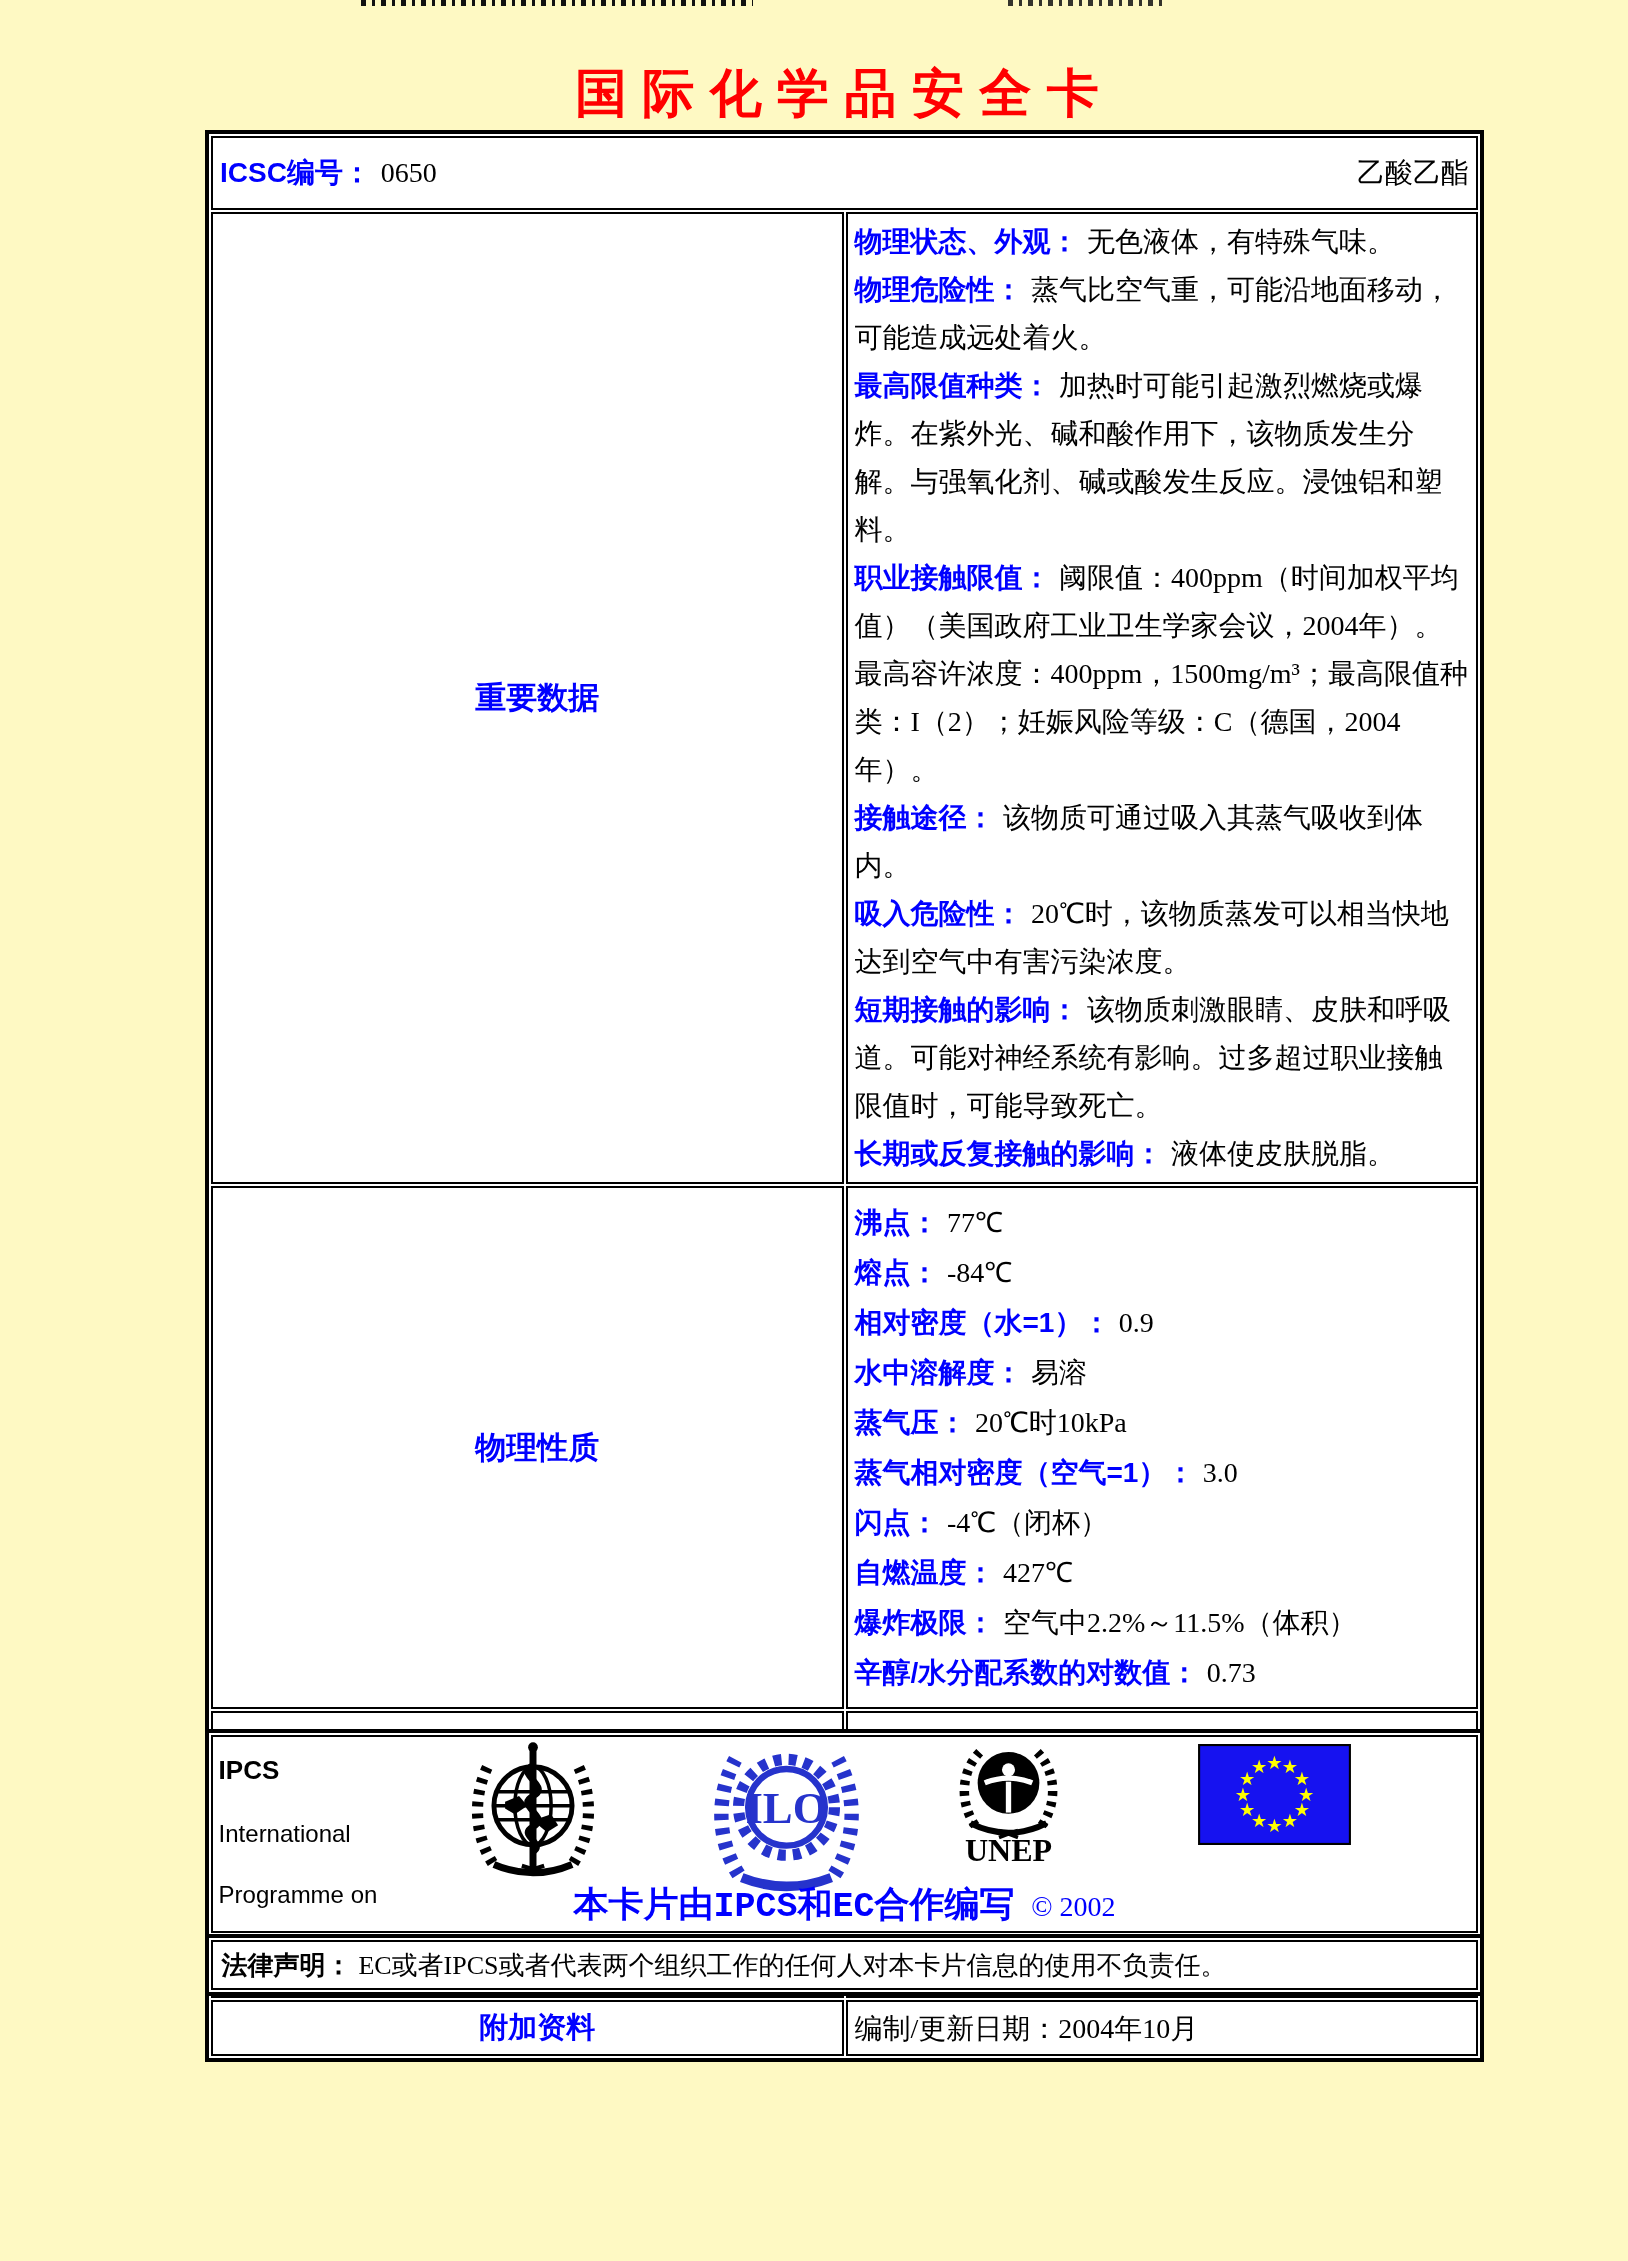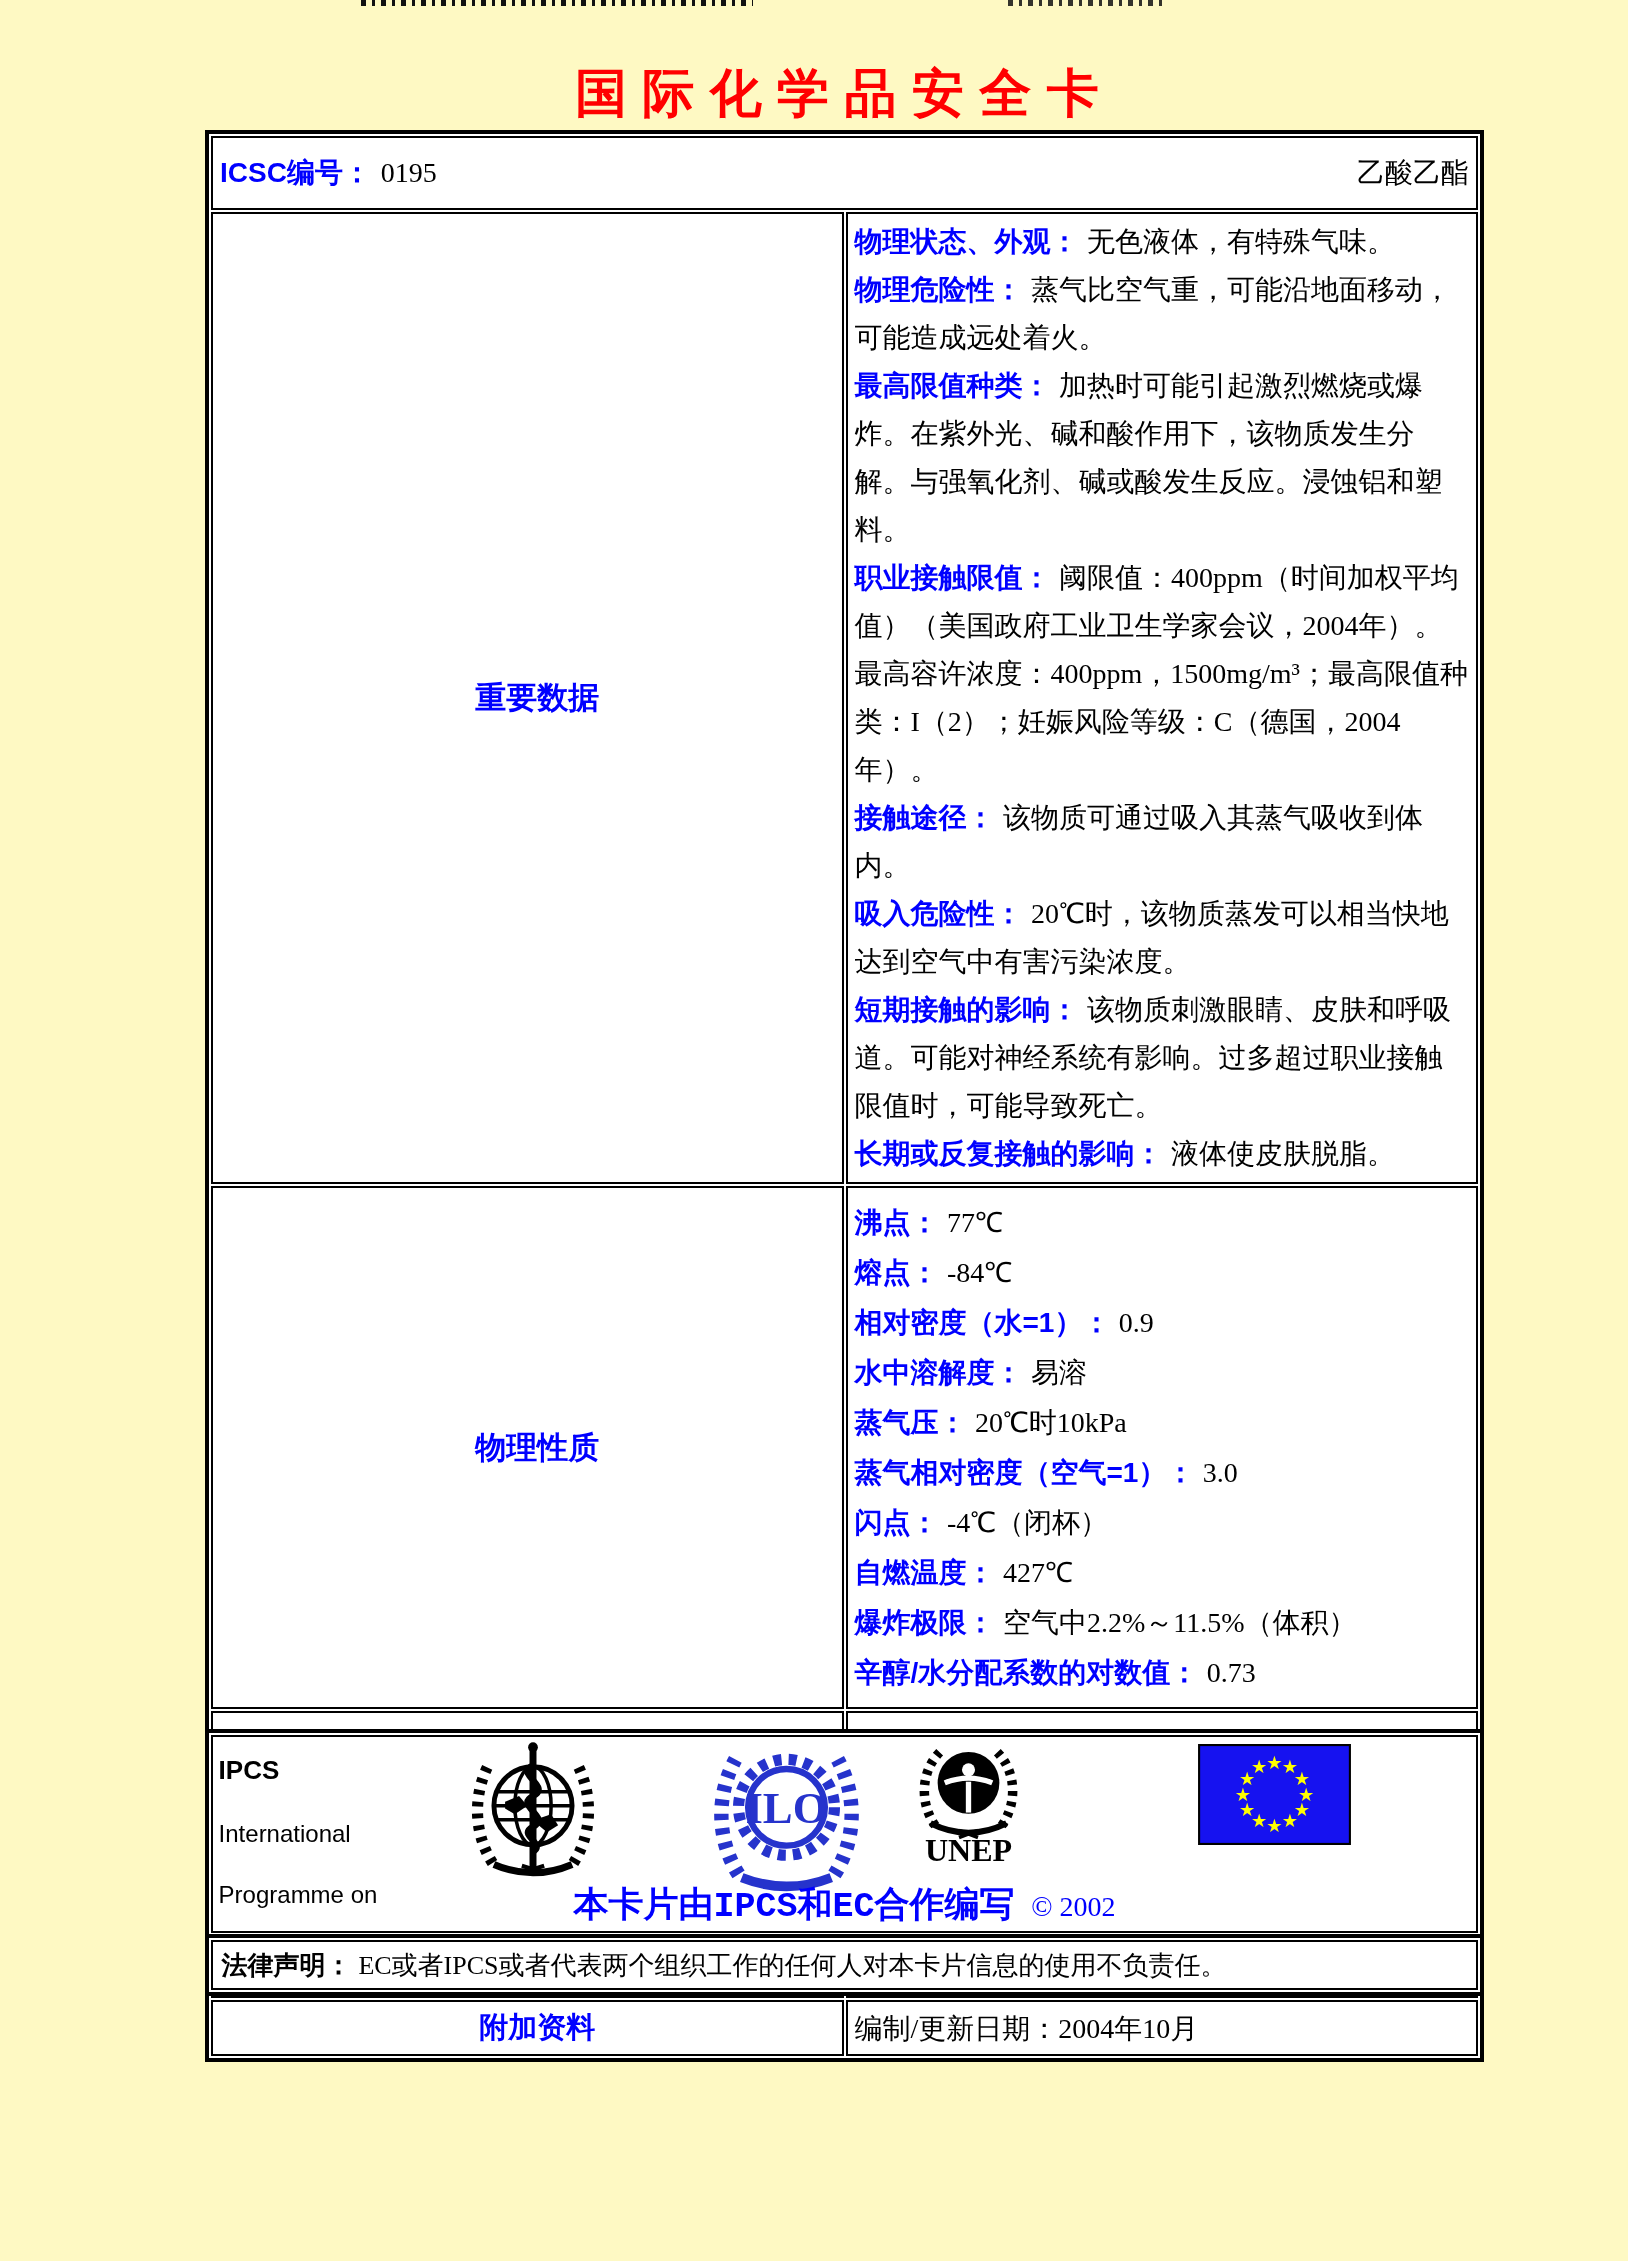--- a/index.html
+++ b/index.html
@@ -39,21 +39,21 @@
   td.top-align{vertical-align:top;}
   
   table.footer-box{top:1729px;}
   .footer-cell{position:relative;height:186px;padding:4px;}
   .ipcs-block{position:absolute;left:5.6px;top:18px;font-family:"Liberation Sans",sans-serif;}
   .ipcs-title{font-size:26px;font-weight:bold;line-height:31px;}
   .ipcs-line{font-size:24px;line-height:26px;margin-top:35px;}
   .logo{position:absolute;}
   .logo.who{left:253px;top:2.8px;}
   .logo.ilo{left:493px;top:0px;}
-  .logo.unep{left:696px;top:-4.2px;}
+  .logo.unep{left:736px;top:-4.2px;}
   .logo.eu{left:985px;top:7px;}
   .caption{position:absolute;left:0;right:0;top:144px;text-align:center;white-space:nowrap;}
   .caption .cap-main{color:var(--accent_blue);font-family:Liberation Mono, monospace;font-weight:bold;font-size:35px;margin-top:40px;}
   .caption .cap-copy{color:var(--accent_blue);font-family:"Liberation Serif",serif;font-size:28px;margin-left:14px;}
   
   table.legal-box{top:1934px;}
   .legal-cell{height:46px;padding:0 0 0 8.4px;font-size:26px;}
   .legal-lbl{font-family:"Liberation Sans",sans-serif;font-weight:bold;color:#000;margin-right:7px;}
   .legal-txt{font-family:"Liberation Serif",serif;color:#000;}
 </style>
@@ -66,21 +66,21 @@
   <div class="remnant r2"></div>
 
   <div class="title">国际化学品安全卡</div>
 
   <table class="card main">
     <tbody>
         <tr>
       <td colspan="2" style="height:70px;padding:0;">
         <div class="hdr">
           <span>
-            <span class="blue-lbl">ICSC编号：</span><span class="num">0195</span>
+            <span class="blue-lbl">ICSC编号：</span><span class="num">0650</span>
           </span>
           <span class="num">乙酸乙酯</span>
         </div>
       </td>
     </tr>
 
     <tr>
       <td class="label-cell" style="height:661px;">重要数据</td>
       <td class="content-cell sec-impt top-align" style="vertical-align:middle;">
         <p class="entry"><span class="elbl">物理状态、外观：</span><span class="eval">无色液体，有特殊气味。</span></p>

